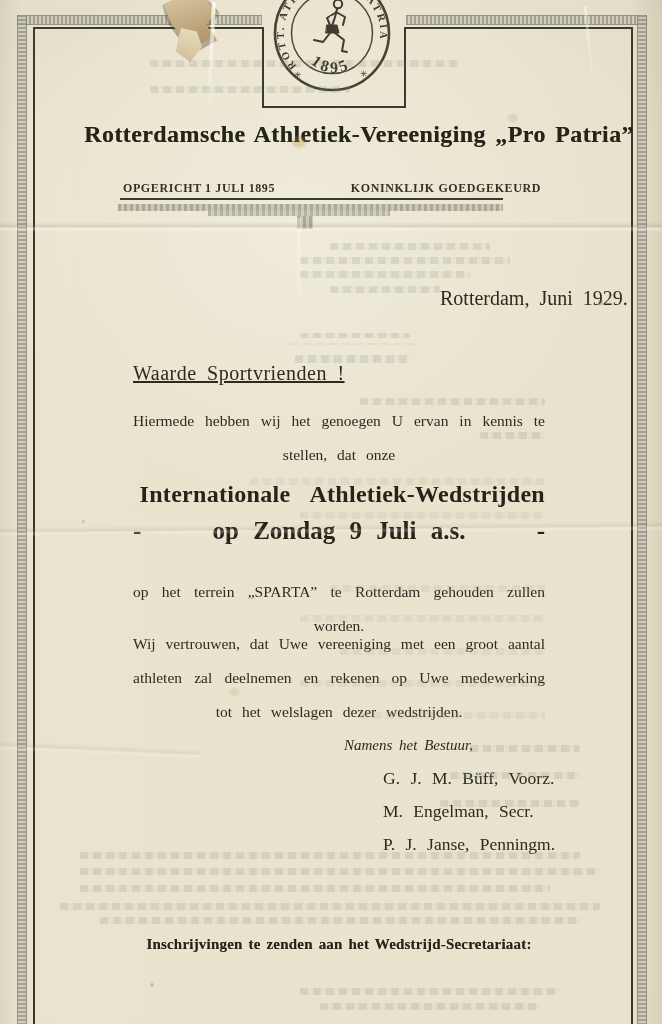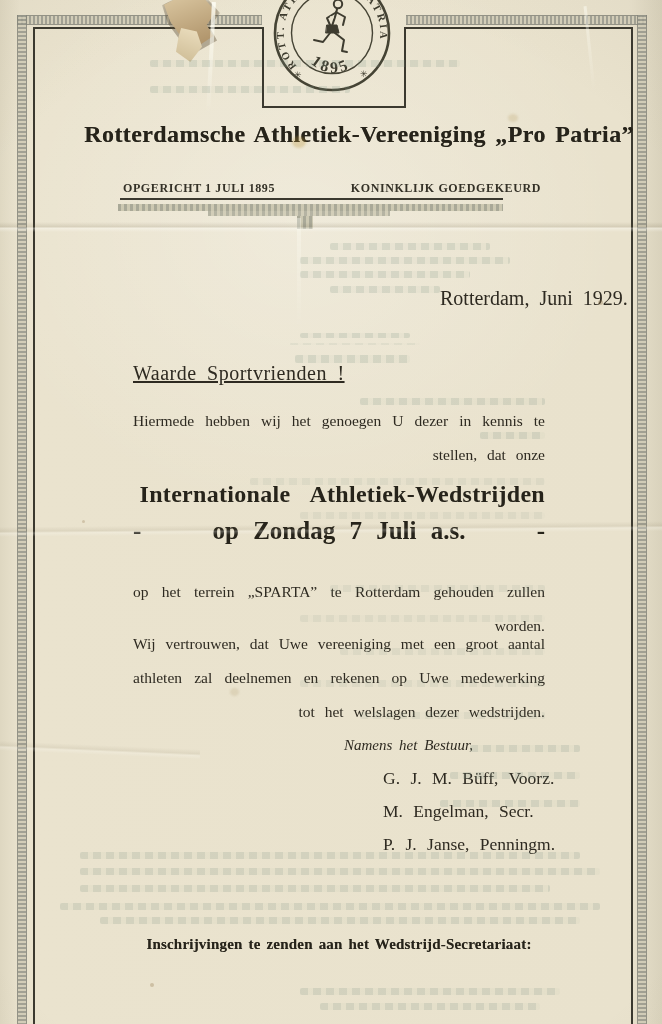--- a/index.html
+++ b/index.html
@@ -35,21 +35,21 @@
   .affil{left:34px; top:157px; width:600px; text-align:center; font-size:13px; letter-spacing:3px;
          color:#302d23; font-weight:bold; text-shadow:0 0 .4px rgba(48,45,35,.4);}
   .found-row{left:123px; top:181px; width:418px; display:flex; justify-content:space-between;
          font-size:12px; letter-spacing:.6px; color:#35321f; color:#343127; font-weight:bold;}
   .divband{background:repeating-linear-gradient(90deg,#a2a291 0 3px,#c9c5ae 3px 6px); opacity:.9;}
   
   .dateline{left:392px; top:287px; font-size:20px; word-spacing:5px;margin-left:48px;}
   .salut{left:133px; top:362px; font-size:20px; letter-spacing:.5px; word-spacing:5px;text-decoration:underline;}
   .para{left:133px; width:412px; font-size:15.5px; line-height:34px;}
   .jline{text-align:justify; text-align-last:justify; text-justify:inter-word;}
-  .lline{text-align:right; word-spacing:6px;}
+  .lline{text-align:center; word-spacing:6px;}
   .headline1{left:133px; top:481px; width:412px; text-align:right; font-size:24px; font-weight:bold;
              word-spacing:14px; letter-spacing:.3px; color:#26231a;}
   .headline2{left:133px; top:517px; width:412px; display:flex; justify-content:space-between; align-items:center;
              font-size:25px; font-weight:bold; word-spacing:8px; color:#26231a;}
   .sig-lead{left:344px; top:737px; font-size:15px; font-style:italic; word-spacing:3px;}
   .sig-names{left:383px; top:762px; font-size:17.5px; line-height:33px; word-spacing:6px;}
   .footer{left:133px; top:929px; width:412px; text-align:center; font-size:15px; font-weight:bold;
           line-height:31px; word-spacing:2px; letter-spacing:.2px; color:#26231a; text-shadow:0 0 .4px rgba(38,35,26,.5);}
   
   .bleed{position:absolute; background:repeating-linear-gradient(90deg, rgba(122,146,130,.20) 0 8px, rgba(122,146,130,.04) 8px 13px);
@@ -125,28 +125,28 @@
     <div class="abs rule-h" style="left:120px; top:198px; width:383px;"></div>
     <div class="abs divband" style="left:118px; top:204px; width:385px; height:7px;"></div>
     <div class="abs divband" style="left:208px; top:211px; width:182px; height:5px; opacity:.75;"></div>
     <div class="abs divband" style="left:297px; top:216px; width:16px; height:13px;"></div>
   </div>
 
   <div class="abs dateline">Rotterdam, Juni 1929.</div>
   <div class="abs salut">Waarde Sportvrienden !</div>
 
   <div class="abs para" style="top:404px;">
-    <div class="jline">Hiermede hebben wij het genoegen U dezer in kennis te</div>
+    <div class="jline">Hiermede hebben wij het genoegen U ervan in kennis te</div>
     <div class="lline">stellen, dat onze</div>
   </div>
 
   <div class="abs headline1">Internationale Athletiek-Wedstrijden</div>
   <div class="abs headline2">
     <span>-</span>
-    <span>op Zondag 7 Juli a.s.</span>
+    <span>op Zondag 9 Juli a.s.</span>
     <span>-</span>
   </div>
 
   <div class="abs para" style="top:575px;">
     <div class="jline">op het terrein „SPARTA” te Rotterdam gehouden zullen</div>
     <div class="lline">worden.</div>
   </div>
 
   <div class="abs para" style="top:627px;">
     <div class="jline">Wij vertrouwen, dat Uwe vereeniging met een groot aantal</div>

